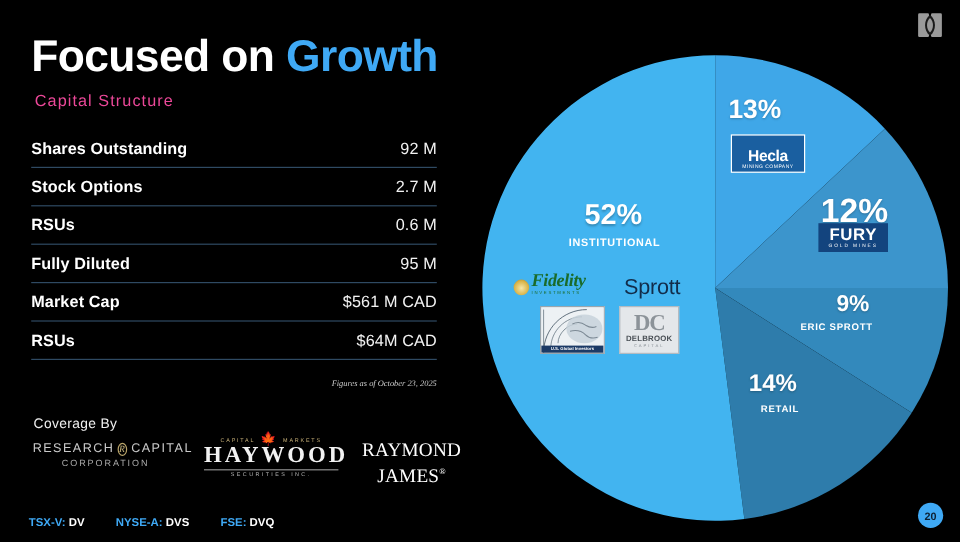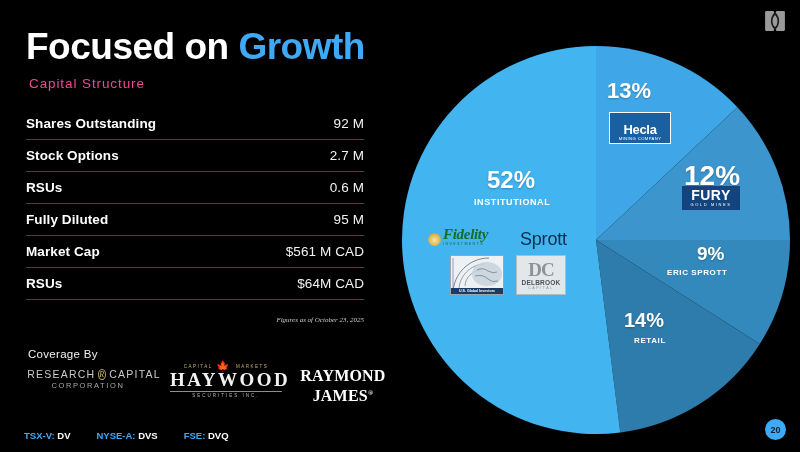--- a/index.html
+++ b/index.html
@@ -91,21 +91,21 @@
     color: #f2f2f2; line-height: 20px;
   }
   .hw-bot {
     font-size: 4.5px; letter-spacing: 2px; color: #b9b9b9;
     border-top: 1px solid #8e8e8e; padding-top: 1px; margin-top: 1px;
   }
 
   .logo-rj {
     position: absolute; left: 278px; top: 6px; width: 110px; text-align: center;
     font-family: "Liberation Serif", serif; color: #ffffff;
-    font-weight: bold; font-size: 16px; line-height: 16.5px; letter-spacing: 0.2px;
+    font-weight: normal; font-size: 16px; line-height: 16.5px; letter-spacing: 0.2px;
   }
   .logo-rj sup { font-size: 7px; }
 
   
   #tickers {
     position: absolute; left: 24px; top: 430px;
     display: flex; gap: 26px;
     font-size: 9.5px; font-weight: bold;
   }
   .tk-ex { color: #3FA9F5; font-weight: bold; }

